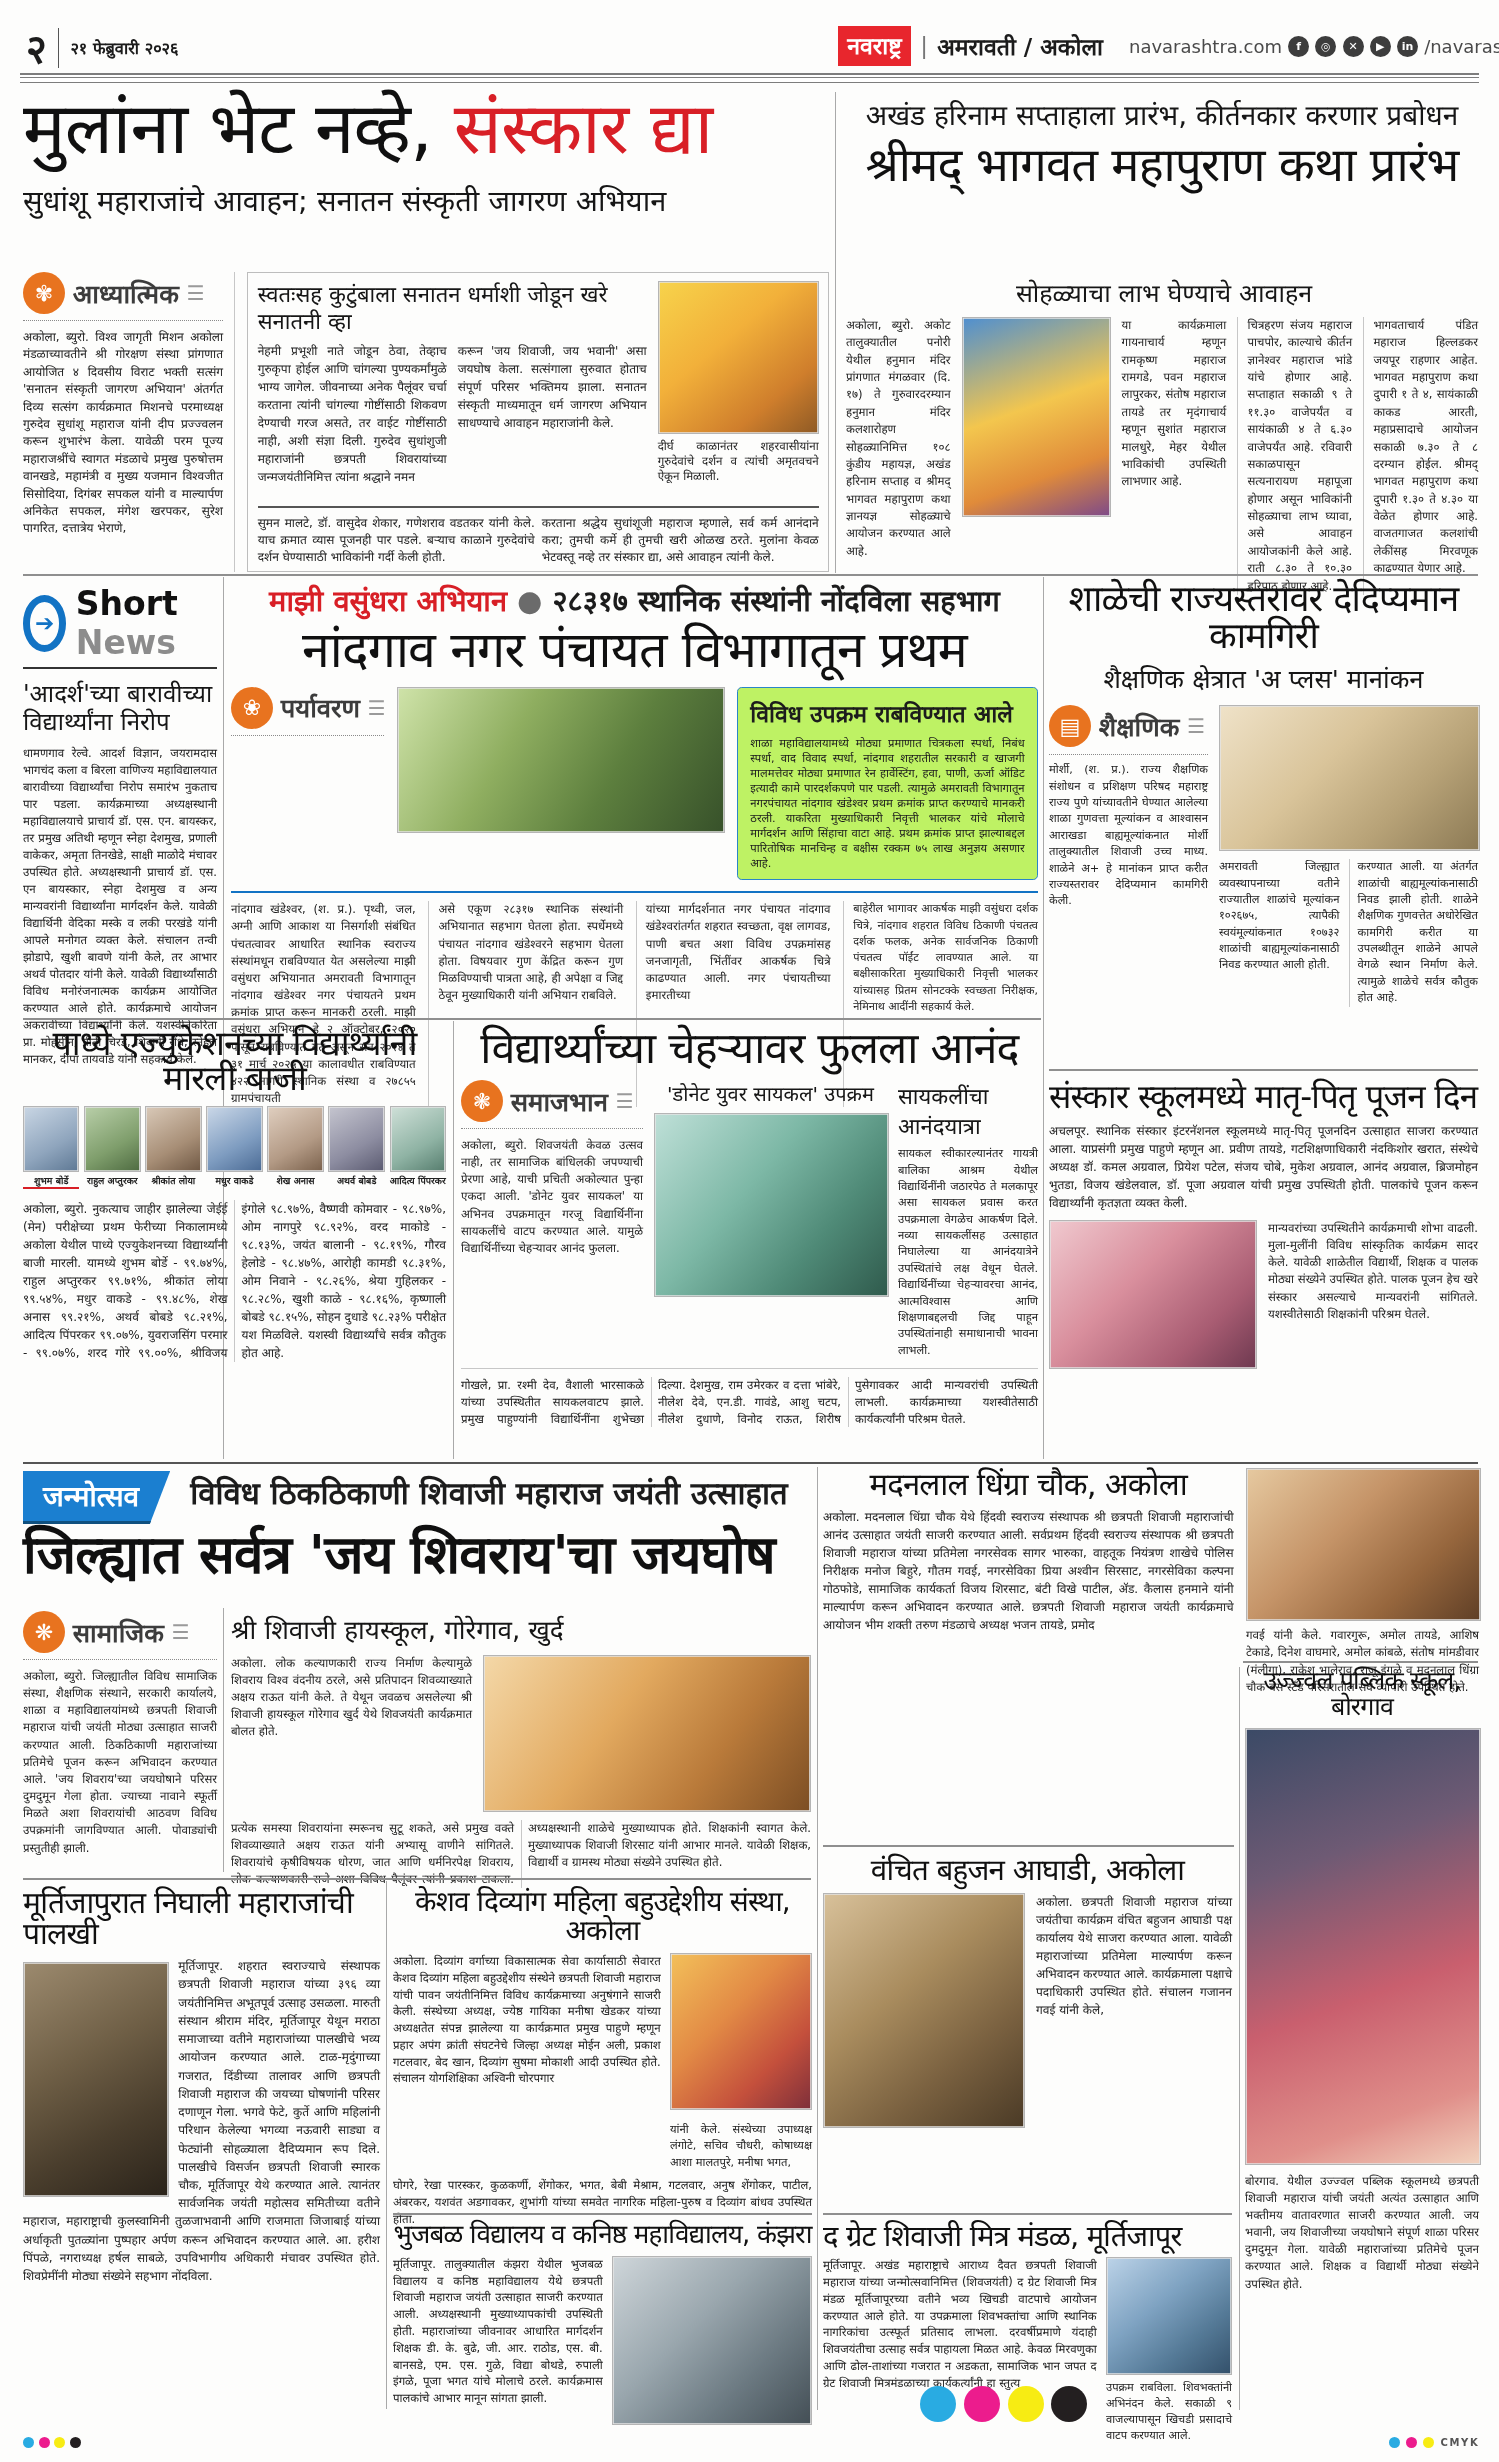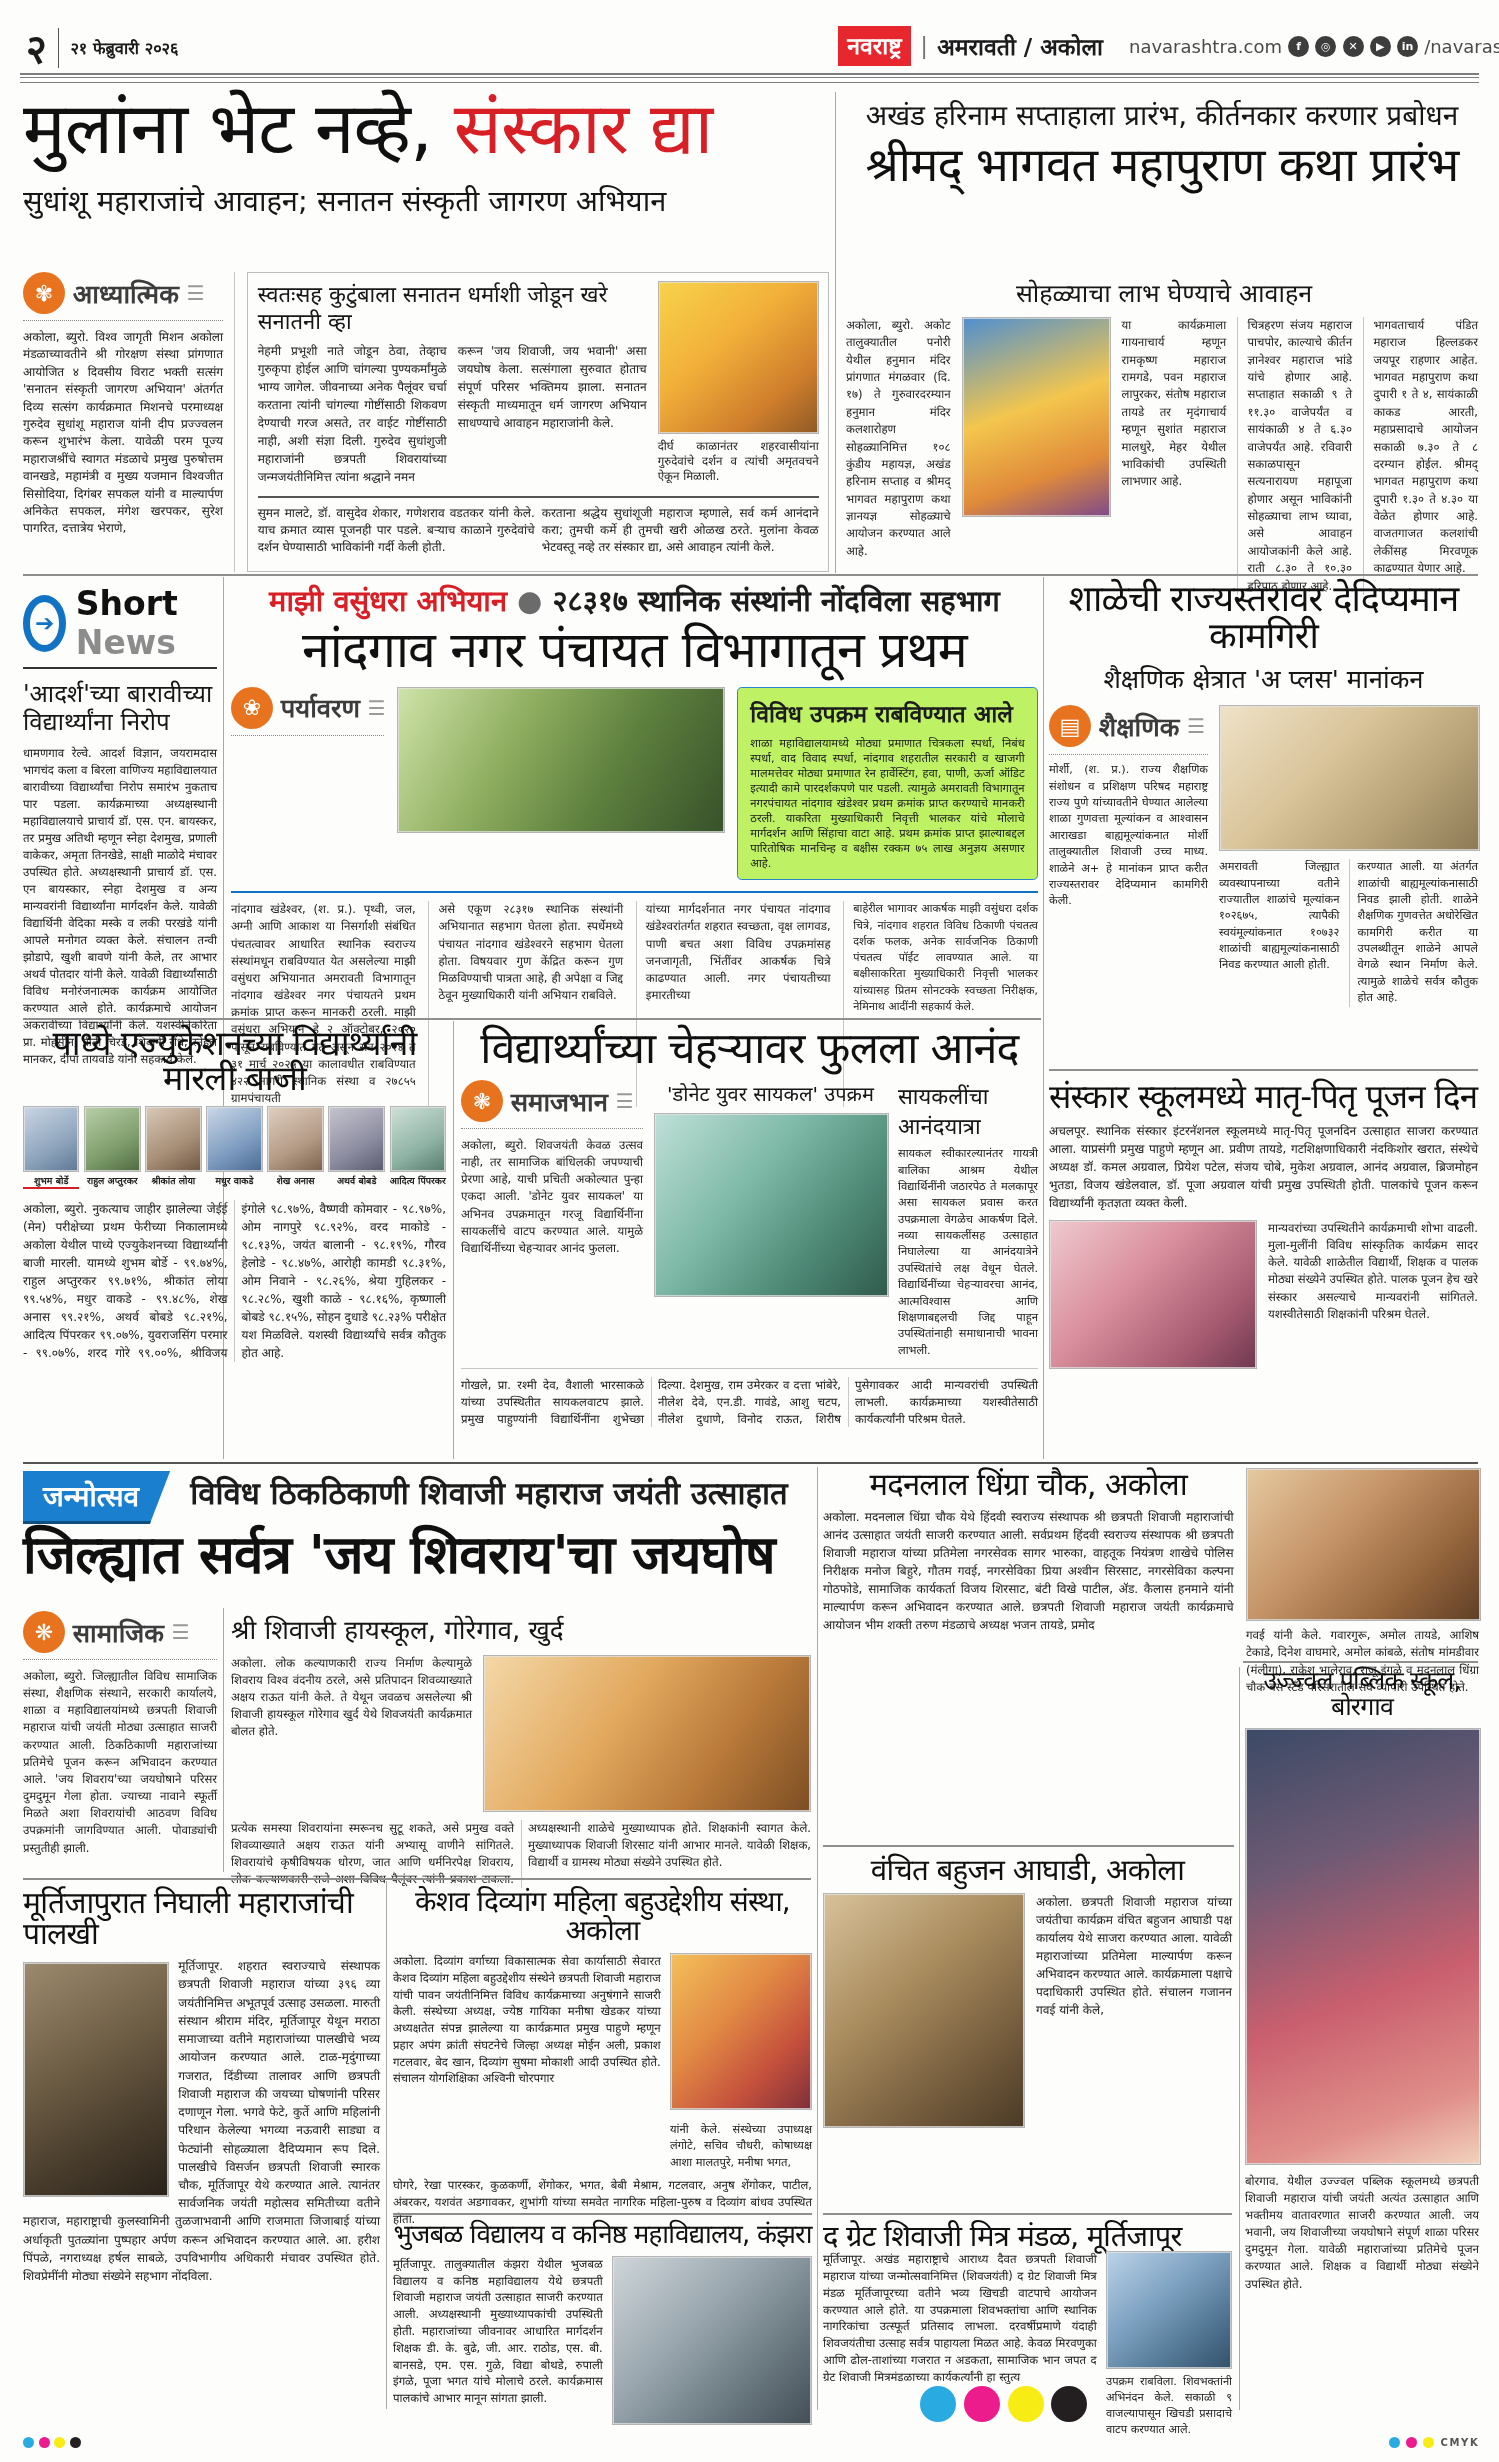--- a/index.html
+++ b/index.html
@@ -117,21 +117,21 @@
           <div style="display:flex;gap:11px">
             <div class="body" style="flex:1;font-size:12px;line-height:1.5">नेहमी प्रभूशी नाते जोडून ठेवा, तेव्हाच गुरुकृपा होईल आणि चांगल्या पुण्यकर्मांमुळे भाग्य जागेल. जीवनाच्या अनेक पैलूंवर चर्चा करताना त्यांनी चांगल्या गोष्टींसाठी शिकवण देण्याची गरज असते, तर वाईट गोष्टींसाठी नाही, अशी संज्ञा दिली. गुरुदेव सुधांशुजी महाराजांनी छत्रपती शिवरायांच्या जन्मजयंतीनिमित्त त्यांना श्रद्धाने नमन</div>
             <div class="body" style="flex:1;font-size:12px;line-height:1.5">करून 'जय शिवाजी, जय भवानी' असा जयघोष केला. सत्संगाला सुरुवात होताच संपूर्ण परिसर भक्तिमय झाला. सनातन संस्कृती माध्यमातून धर्म जागरण अभियान साधण्याचे आवाहन महाराजांनी केले.</div>
           </div>
         </div>
         <div style="flex:0 0 159px">
           <div class="photo" style="width:159px;height:151px;background:linear-gradient(140deg,#f7d34b 0%,#f2b03a 40%,#cf7e2c 75%,#8e5a25 100%)"></div>
           <div class="body" style="font-size:11.6px;margin-top:4.7px">दीर्घ काळानंतर शहरवासीयांना गुरुदेवांचे दर्शन व त्यांची अमृतवचने ऐकून मिळाली.</div>
         </div>
       </div>
-      <div style="border-top:2.3px double #555;margin-top:10px;padding-top:6.2px;display:flex;gap:7px">
+      <div style="border-top:2.3px double #555;margin-top:20px;padding-top:6.2px;display:flex;gap:7px">
         <div class="body" style="flex:1;font-size:12px">सुमन मालटे, डॉ. वासुदेव शेकार, गणेशराव वडतकर यांनी केले. याच क्रमात व्यास पूजनही पार पडले. बऱ्याच काळाने गुरुदेवांचे दर्शन घेण्यासाठी भाविकांनी गर्दी केली होती.</div>
         <div class="body" style="flex:1;font-size:12px">करताना श्रद्धेय सुधांशूजी महाराज म्हणाले, सर्व कर्म आनंदाने करा; तुमची कर्मे ही तुमची खरी ओळख ठरते. मुलांना केवळ भेटवस्तू नव्हे तर संस्कार द्या, असे आवाहन त्यांनी केले.</div>
       </div>
     </div>
   </div>
 
   <div class="abs" style="left:846px;top:275px;width:632px;height:296px">
     <div class="sub" style="font-size:25px;width:404px;margin:0 0 7.8px 116px;text-align:center">सोहळ्याचा लाभ घेण्याचे आवाहन</div>
     <div style="display:flex;gap:11px">
       <div class="body" style="flex:1;font-size:11.6px;line-height:1.5">अकोला, ब्युरो. अकोट तालुक्यातील पनोरी येथील हनुमान मंदिर प्रांगणात मंगळवार (दि. १७) ते गुरुवारदरम्यान हनुमान मंदिर कलशारोहण सोहळ्यानिमित्त १०८ कुंडीय महायज्ञ, अखंड हरिनाम सप्ताह व श्रीमद् भागवत महापुराण कथा ज्ञानयज्ञ सोहळ्याचे आयोजन करण्यात आले आहे.</div>
@@ -369,21 +369,21 @@
   <div class="abs" style="left:393px;top:2221px;width:419px">
     <div class="h-huge center" style="font-size:26px">भुजबळ विद्यालय व कनिष्ठ महाविद्यालय, कंझरा</div>
     <div style="display:flex;gap:9.3px;margin-top:7.8px">
       <div class="body" style="flex:1;font-size:11.5px;line-height:1.46">मूर्तिजापूर. तालुक्यातील कंझरा येथील भुजबळ विद्यालय व कनिष्ठ महाविद्यालय येथे छत्रपती शिवाजी महाराज जयंती उत्साहात साजरी करण्यात आली. अध्यक्षस्थानी मुख्याध्यापकांची उपस्थिती होती. महाराजांच्या जीवनावर आधारित मार्गदर्शन शिक्षक डी. के. बुढे, जी. आर. राठोड, एस. बी. बानसडे, एम. एस. गुळे, विद्या बोथडे, रुपाली इंगळे, पूजा भगत यांचे मोलाचे ठरले. कार्यक्रमास पालकांचे आभार मानून सांगता झाली.</div>
       <div class="photo" style="flex:0 0 198px;height:167px;background:linear-gradient(135deg,#cfd6da 0%,#9aa7ae 40%,#6c7a82 70%,#434e55 100%)"></div>
     </div>
   </div>
 
   <div class="abs" style="left:823px;top:2221px;width:409px">
     <div class="h-huge" style="font-size:29px">द ग्रेट शिवाजी मित्र मंडळ, मूर्तिजापूर</div>
-    <div style="display:flex;gap:9.3px;margin-top:0">
+    <div style="display:flex;gap:9.3px;margin-top:6px">
       <div class="body" style="flex:1;font-size:11.5px;line-height:1.46">मूर्तिजापूर. अखंड महाराष्ट्राचे आराध्य दैवत छत्रपती शिवाजी महाराज यांच्या जन्मोत्सवानिमित्त (शिवजयंती) द ग्रेट शिवाजी मित्र मंडळ मूर्तिजापूरच्या वतीने भव्य खिचडी वाटपाचे आयोजन करण्यात आले होते. या उपक्रमाला शिवभक्तांचा आणि स्थानिक नागरिकांचा उत्स्फूर्त प्रतिसाद लाभला. दरवर्षीप्रमाणे यंदाही शिवजयंतीचा उत्साह सर्वत्र पाहायला मिळत आहे. केवळ मिरवणुका आणि ढोल-ताशांच्या गजरात न अडकता, सामाजिक भान जपत द ग्रेट शिवाजी मित्रमंडळाच्या कार्यकर्त्यांनी हा स्तुत्य</div>
       <div style="flex:0 0 124px">
         <div class="photo" style="width:124px;height:116px;background:linear-gradient(140deg,#bcd3e8 0%,#7fa3c2 40%,#557a97 70%,#33506a 100%)"></div>
         <div class="body" style="font-size:11.2px;line-height:1.42;margin-top:4.7px">उपक्रम राबविला. शिवभक्तांनी अभिनंदन केले. सकाळी ९ वाजल्यापासून खिचडी प्रसादाचे वाटप करण्यात आले.</div>
       </div>
     </div>
   </div>
 
   <div class="abs dots" style="left:920px;top:2386px">
     <span class="dot" style="background:#29abe2"></span>

